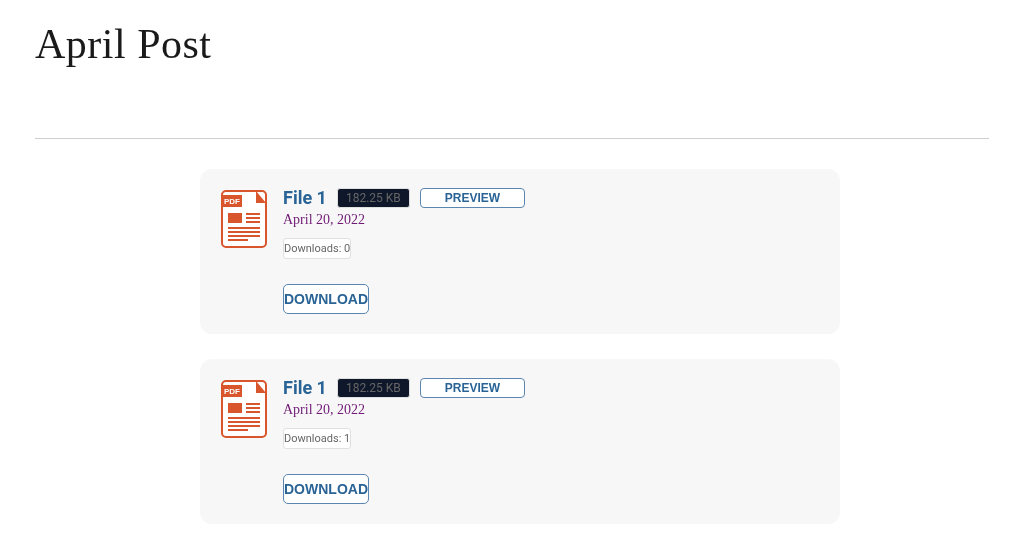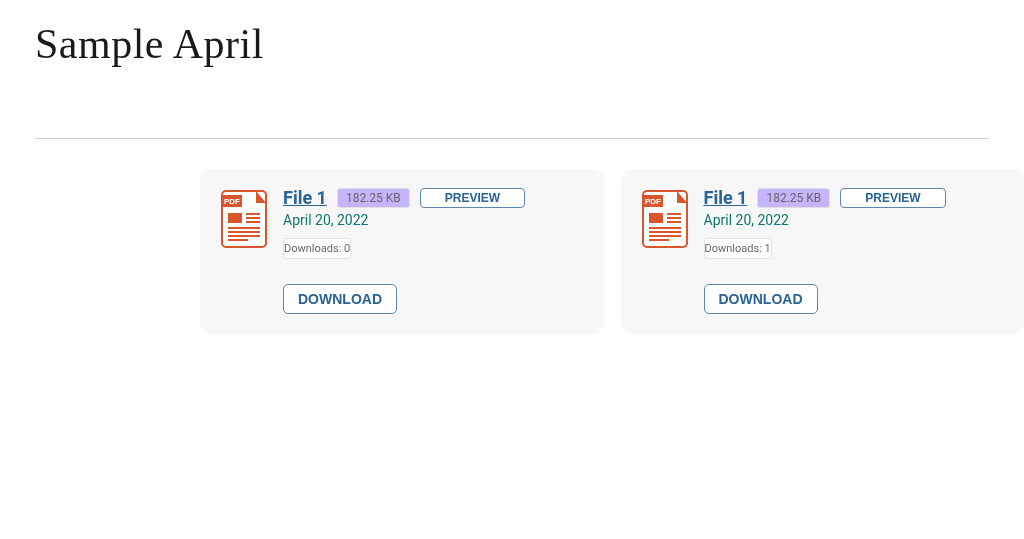--- a/index.html
+++ b/index.html
@@ -22,22 +22,22 @@
     margin: 20px 0 0 35px;
     letter-spacing: 0.5px;
   }
   .hr {
     border: none;
     border-top: 1px solid #cfcfcf;
     margin: 70px 35px 30px 35px;
   }
   .cards-wrap {
     display: flex;
-    flex-direction: row;
-    gap: 17px;
+    flex-direction: column;
+    gap: 25px;
     padding: 0 0 0 200px;
   }
   .card {
     background: #f7f7f7;
     border-radius: 12px;
     width: 640px;
     padding: 18px 20px 20px 20px;
     display: flex;
     flex-direction: row;
     align-items: flex-start;
@@ -51,75 +51,75 @@
   .title-row {
     display: flex;
     align-items: center;
     gap: 10px;
     flex-wrap: wrap;
   }
   .file-link {
     color: #2a6496;
     font-size: 18px;
     font-weight: 700;
-    text-decoration: underline;
     cursor: pointer;
   }
   .size-badge {
-    background: #c4b5fd;
+    background: #0f172a;
     border: 1px solid #e0e0e0;
     color: #666666;
     font-size: 12px;
     padding: 2px 8px;
     border-radius: 3px;
   }
   .preview-btn {
     color: #2a6496;
     border: 1px solid #5a86b0;
     background: #ffffff;
     font-size: 12px;
     font-weight: 700;
     padding: 2px 24px;
     border-radius: 4px;
     cursor: pointer;
   }
   .date-text {
-    color: #0f766e;
+    color: #701a75;
     font-size: 14px;
     margin-top: 4px;
+    font-family: Liberation Serif, serif;
   }
   .downloads-badge {
     background: #ffffff;
     border: 1px solid #e0e0e0;
     color: #666666;
     font-size: 11px;
     padding: 3px 0;
     border-radius: 3px;
     margin-top: 10px;
   }
   .download-btn {
     color: #2a6496;
     border: 1px solid #5a86b0;
     background: #ffffff;
     font-size: 14px;
     font-weight: 700;
-    padding: 6px 14px;
+    padding: 6px 0;
     border-radius: 5px;
     margin-top: 25px;
     cursor: pointer;
   }
   .pdf-icon-svg {
     flex-shrink: 0;
     margin-top: 2px;
   }
 </style>
 </head>
 <body>
 
-<h1 class="page-title">Sample April</h1>
+<h1 class="page-title">April Post</h1>
 
 <hr class="hr">
 
 <div class="cards-wrap">
 
   <div class="card">
     <svg class="pdf-icon-svg" width="48" height="60" viewBox="0 0 48 60">
       <rect x="2" y="2" width="44" height="56" rx="4" fill="#ffffff" stroke="#d9552b" stroke-width="2"></rect>
       <path d="M36 2 L36 14 L46 14 Z" fill="#d9552b"></path>
       <rect x="2" y="6" width="20" height="12" fill="#d9552b"></rect>

